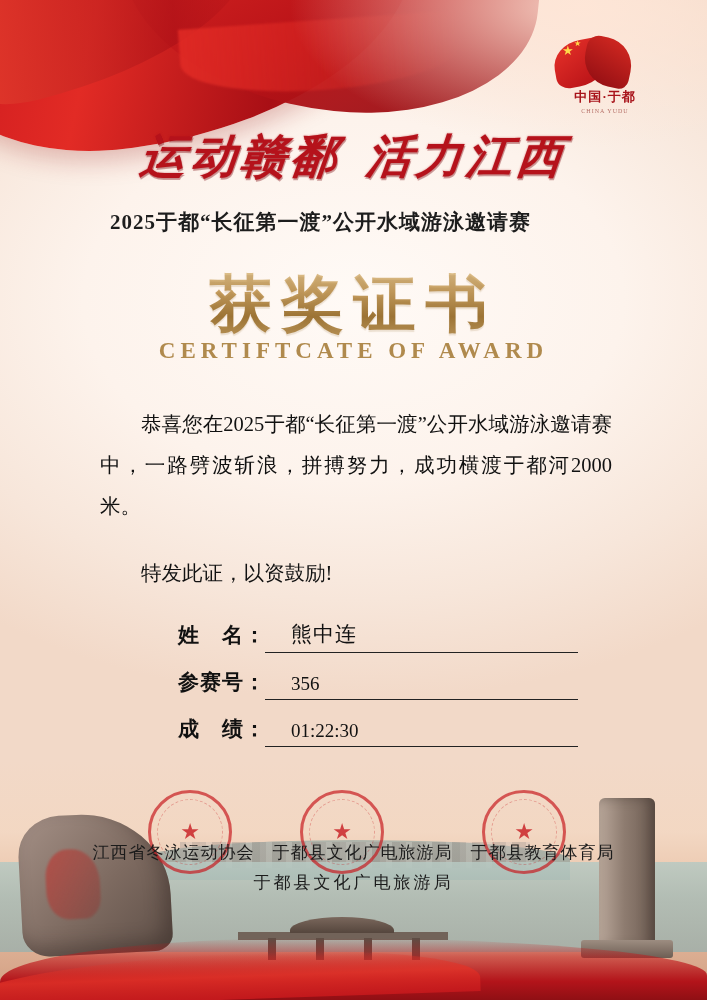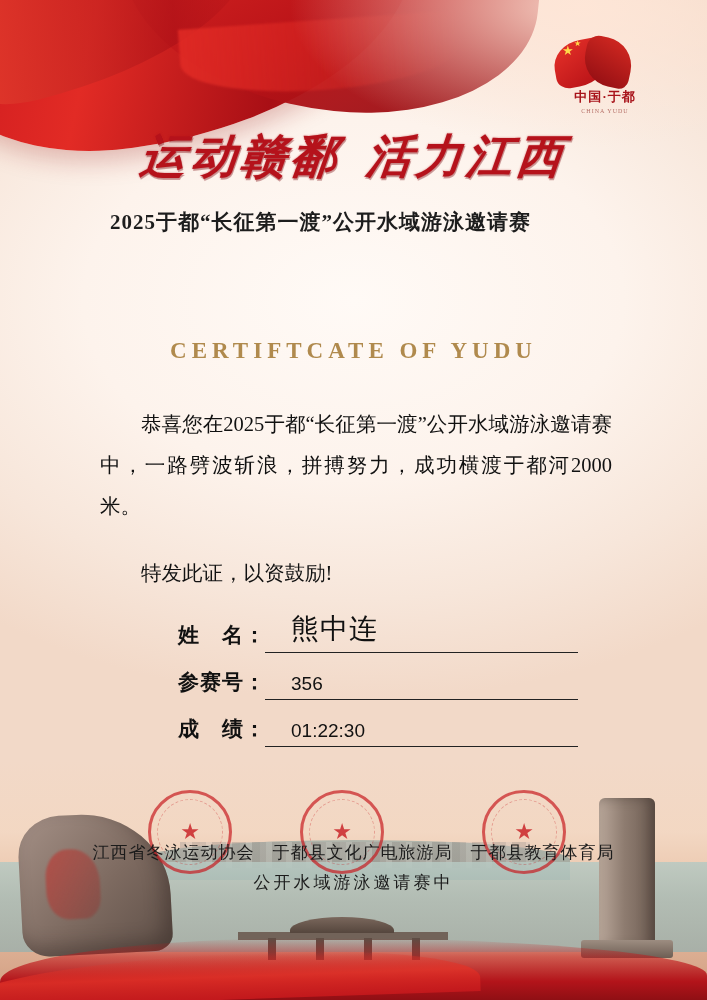--- a/index.html
+++ b/index.html
@@ -157,24 +157,24 @@
   .field-label {
     font-size: 21px; font-weight: bold; color: #111;
     letter-spacing: 1px; white-space: nowrap;
     padding-bottom: 4px;
   }
   .field-colon { font-size: 21px; font-weight: bold; color: #111; padding-bottom: 4px; }
   .field-value {
     flex: 1;
     border-bottom: 1.6px solid #222;
     padding: 0 0 4px 26px;
-    font-size: 28px; color: #111; letter-spacing: 1px;
+    font-size: 21px; color: #111; letter-spacing: 1px;
     min-width: 232px;
   }
-  .field-value.mono { font-family: Liberation Sans, sans-serif; font-size: 19px; letter-spacing: 0px; }
+  .field-value.mono { font-family: Liberation Serif, serif; font-size: 19px; letter-spacing: 0px; }
 
   
   .scenery {
     position: absolute; bottom: 0; left: 0; width: 707px; height: 240px;
     overflow: hidden;
   }
   .sky-glow {
     position: absolute; bottom: 0; left: 0; width: 707px; height: 240px;
     background: linear-gradient(180deg, rgba(246,226,210,0) 0%, rgba(243,214,190,0.55) 30%, rgba(226,178,146,0.75) 65%, rgba(198,140,110,0.8) 100%);
   }
@@ -304,21 +304,22 @@
     <div class="logo-text">中国·于都</div>
     <div class="logo-sub">CHINA YUDU</div>
   </div>
 
   <div class="slogan">
     <span>运动赣鄱</span><span class="gap"></span><span>活力江西</span>
   </div>
 
   <div class="event-line">2025于都“长征第一渡”公开水域游泳邀请赛</div>
 
-  <div class="sub-title">CERTIFTCATE OF YUDU</div>
+  <div class="big-title">获奖证书</div>
+  <div class="sub-title">CERTIFTCATE OF AWARD</div>
 
   <div class="body-text">
     <p class="p-indent">恭喜您在2025于都“长征第一渡”公开水域游泳邀请赛中，一路劈波斩浪，拼搏努力，成功横渡于都河2000米。</p>
     <p class="p-second">特发此证，以资鼓励!</p>
   </div>
 
   <div class="fields">
     <div class="field-row">
       <span class="field-label">姓　名</span>
       <span class="field-colon">：</span>
@@ -361,15 +362,15 @@
     </div>
     <div class="seal seal-2">
       <span class="seal-star">★</span>
     </div>
     <div class="seal seal-3">
       <span class="seal-star">★</span>
     </div>
   </div>
 
   <div class="orgs">江西省冬泳运动协会　于都县文化广电旅游局　于都县教育体育局</div>
-  <div class="date-line">公开水域游泳邀请赛中</div>
+  <div class="date-line">于都县文化广电旅游局</div>
 
 </div>
 
 </body></html>

